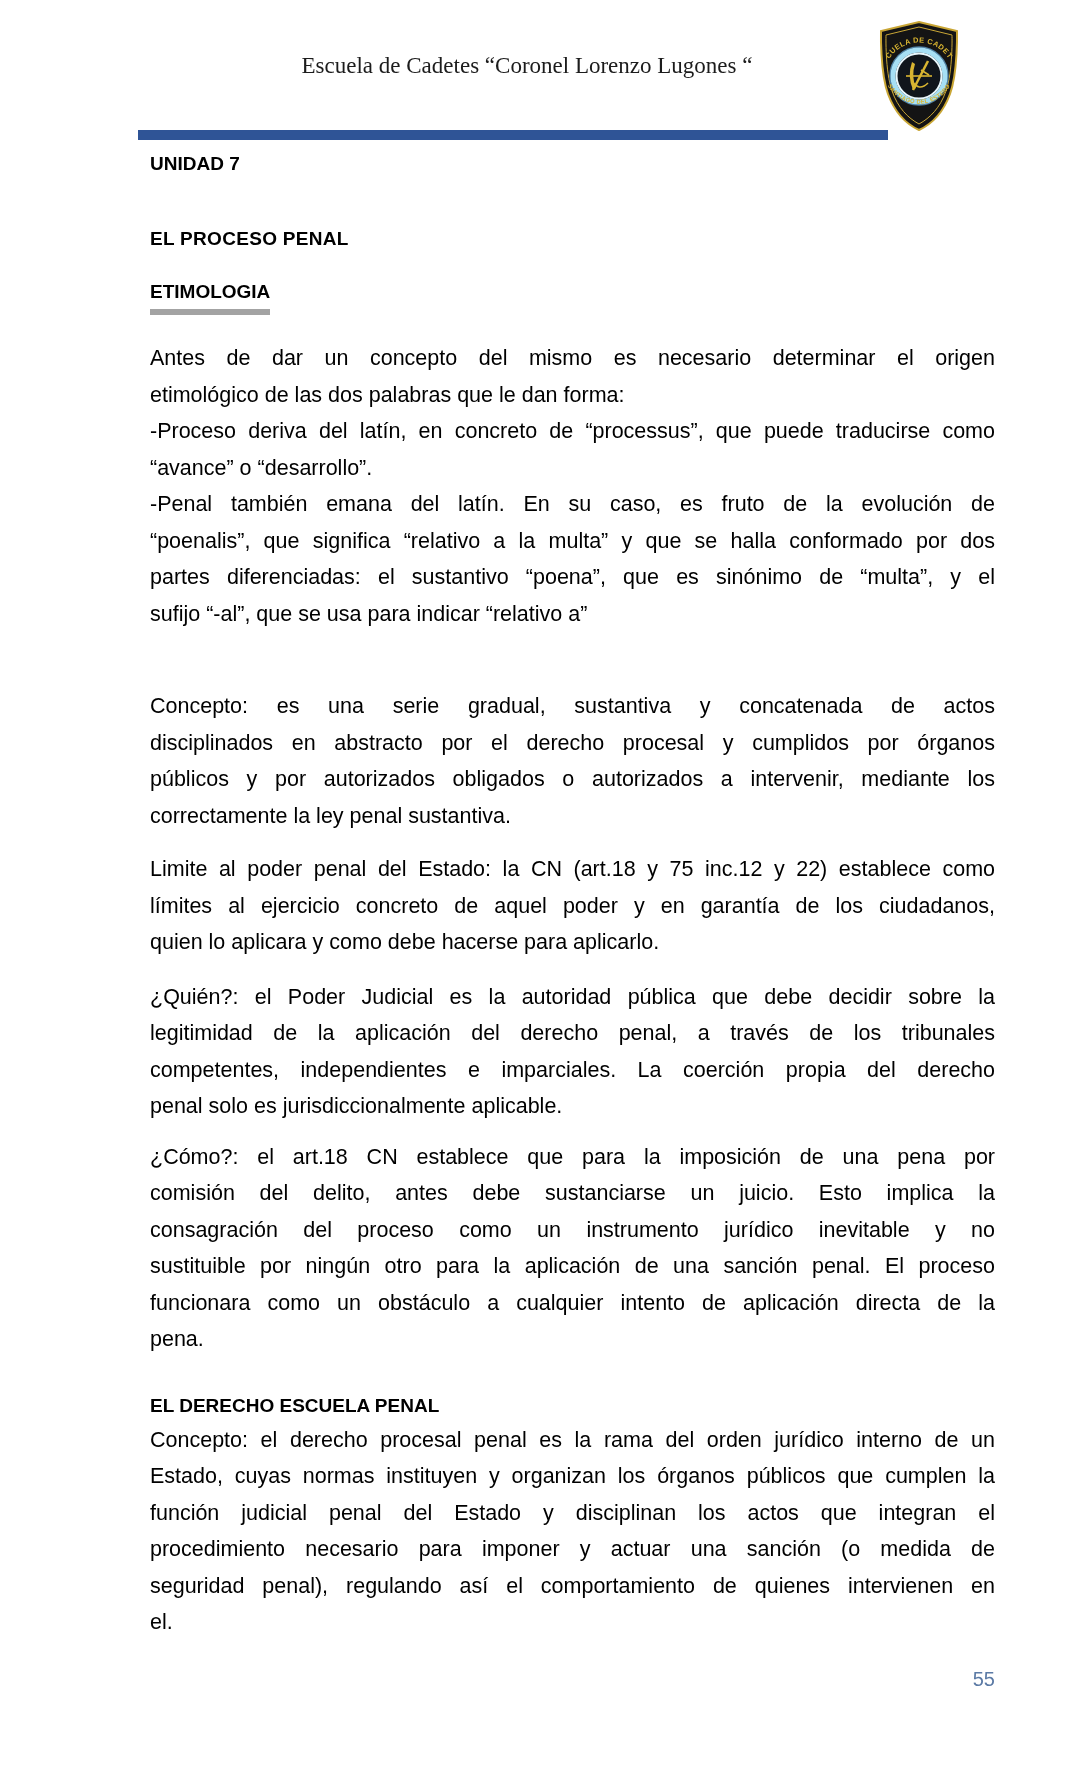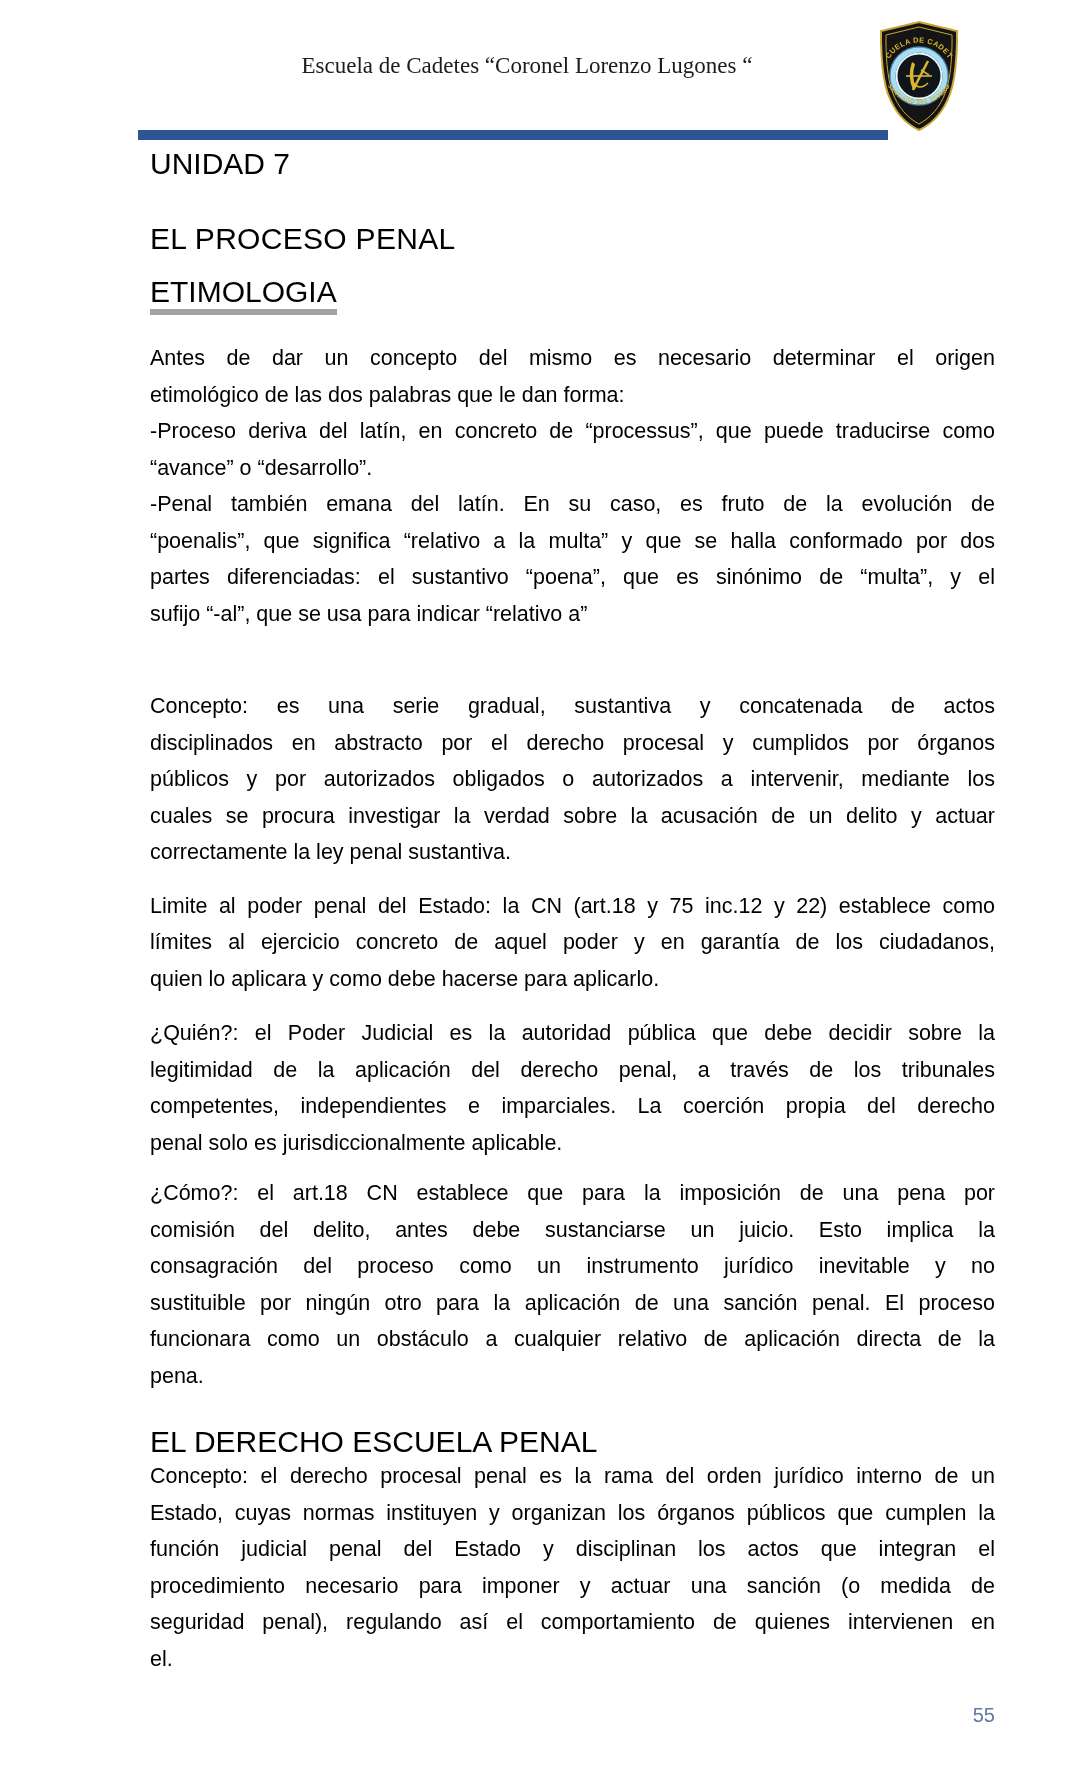--- a/index.html
+++ b/index.html
@@ -21,21 +21,21 @@
     line-height: 28px;
     color: #1c1c1c;
     position: relative;
     left: -13px;
   }
   .badge { position: absolute; left: 876px; top: 20px; width: 86px; height: 112px; }
   .divider { margin: 50px 0 0 138px; width: 750px; height: 10px; background: #2F5496; }
 
   .content { margin: 0 85px 0 150px; font-size: 21.5px; }
 
-  .ttl { font-weight: normal; font-size: 30px; line-height: 30px; }
+  .ttl { font-weight: bold; font-size: 19px; line-height: 30px; }
   .ttl-unidad  { margin-top: 9px; }
   .ttl-main    { margin-top: 45px; letter-spacing: 0.3px; }
   .ttl-etim    { margin-top: 23px; }
   .ttl-etim .u {
     display: inline-block;
     border-bottom: 6px solid #a3a3a3;
     padding-bottom: 2px;
   }
   .ttl-derecho { margin-top: 32px; line-height: 32px; }
 
@@ -124,21 +124,20 @@
         <div class="tl">-Penal también emana del latín. En su caso, es fruto de la evolución de</div>
         <div class="tl">“poenalis”, que significa “relativo a la multa” y que se halla conformado por dos</div>
         <div class="tl">partes diferenciadas: el sustantivo “poena”, que es sinónimo de “multa”, y el</div>
         <div class="tl tl-last">sufijo “-al”, que se usa para indicar “relativo a”</div>
       </div>
 
     <div class="blk blk-concepto">
         <div class="tl"><strong>Concepto:</strong><span> es una serie gradual, sustantiva y concatenada de actos</span></div>
         <div class="tl">disciplinados en abstracto por el derecho procesal y cumplidos por órganos</div>
         <div class="tl">públicos y por autorizados obligados o autorizados a intervenir, mediante los</div>
-        <div class="tl">cuales se procura investigar la verdad sobre la acusación de un delito y actuar</div>
         <div class="tl tl-last">correctamente la ley penal sustantiva.</div>
       </div>
 
     <div class="blk blk-limite">
         <div class="tl">Limite al poder penal del Estado: la CN (art.18 y 75 inc.12 y 22) establece como</div>
         <div class="tl">límites al ejercicio concreto de aquel poder y en garantía de los ciudadanos,</div>
         <div class="tl tl-last">quien lo aplicara y como debe hacerse para aplicarlo.</div>
       </div>
 
     <div class="blk blk-quien">
@@ -146,21 +145,21 @@
         <div class="tl">legitimidad de la aplicación del derecho penal, a través de los tribunales</div>
         <div class="tl">competentes, independientes e imparciales. La coerción propia del derecho</div>
         <div class="tl tl-last">penal solo es jurisdiccionalmente aplicable.</div>
       </div>
 
     <div class="blk blk-como">
         <div class="tl"><strong>¿Cómo?</strong><span>: el art.18 CN establece que para la imposición de una pena por</span></div>
         <div class="tl">comisión del delito, antes debe sustanciarse un juicio. Esto implica la</div>
         <div class="tl">consagración del proceso como un instrumento jurídico inevitable y no</div>
         <div class="tl">sustituible por ningún otro para la aplicación de una sanción penal. El proceso</div>
-        <div class="tl">funcionara como un obstáculo a cualquier relativo de aplicación directa de la</div>
+        <div class="tl">funcionara como un obstáculo a cualquier intento de aplicación directa de la</div>
         <div class="tl tl-last">pena.</div>
       </div>
 
     <div class="ttl ttl-derecho">EL DERECHO ESCUELA PENAL</div>
 
     <div class="blk blk-concepto2">
         <div class="tl"><strong>Concepto:</strong><span> el derecho procesal penal es la rama del orden jurídico interno de un</span></div>
         <div class="tl">Estado, cuyas normas instituyen y organizan los órganos públicos que cumplen la</div>
         <div class="tl">función judicial penal del Estado y disciplinan los actos que integran el</div>
         <div class="tl">procedimiento necesario para imponer y actuar una sanción (o medida de</div>

